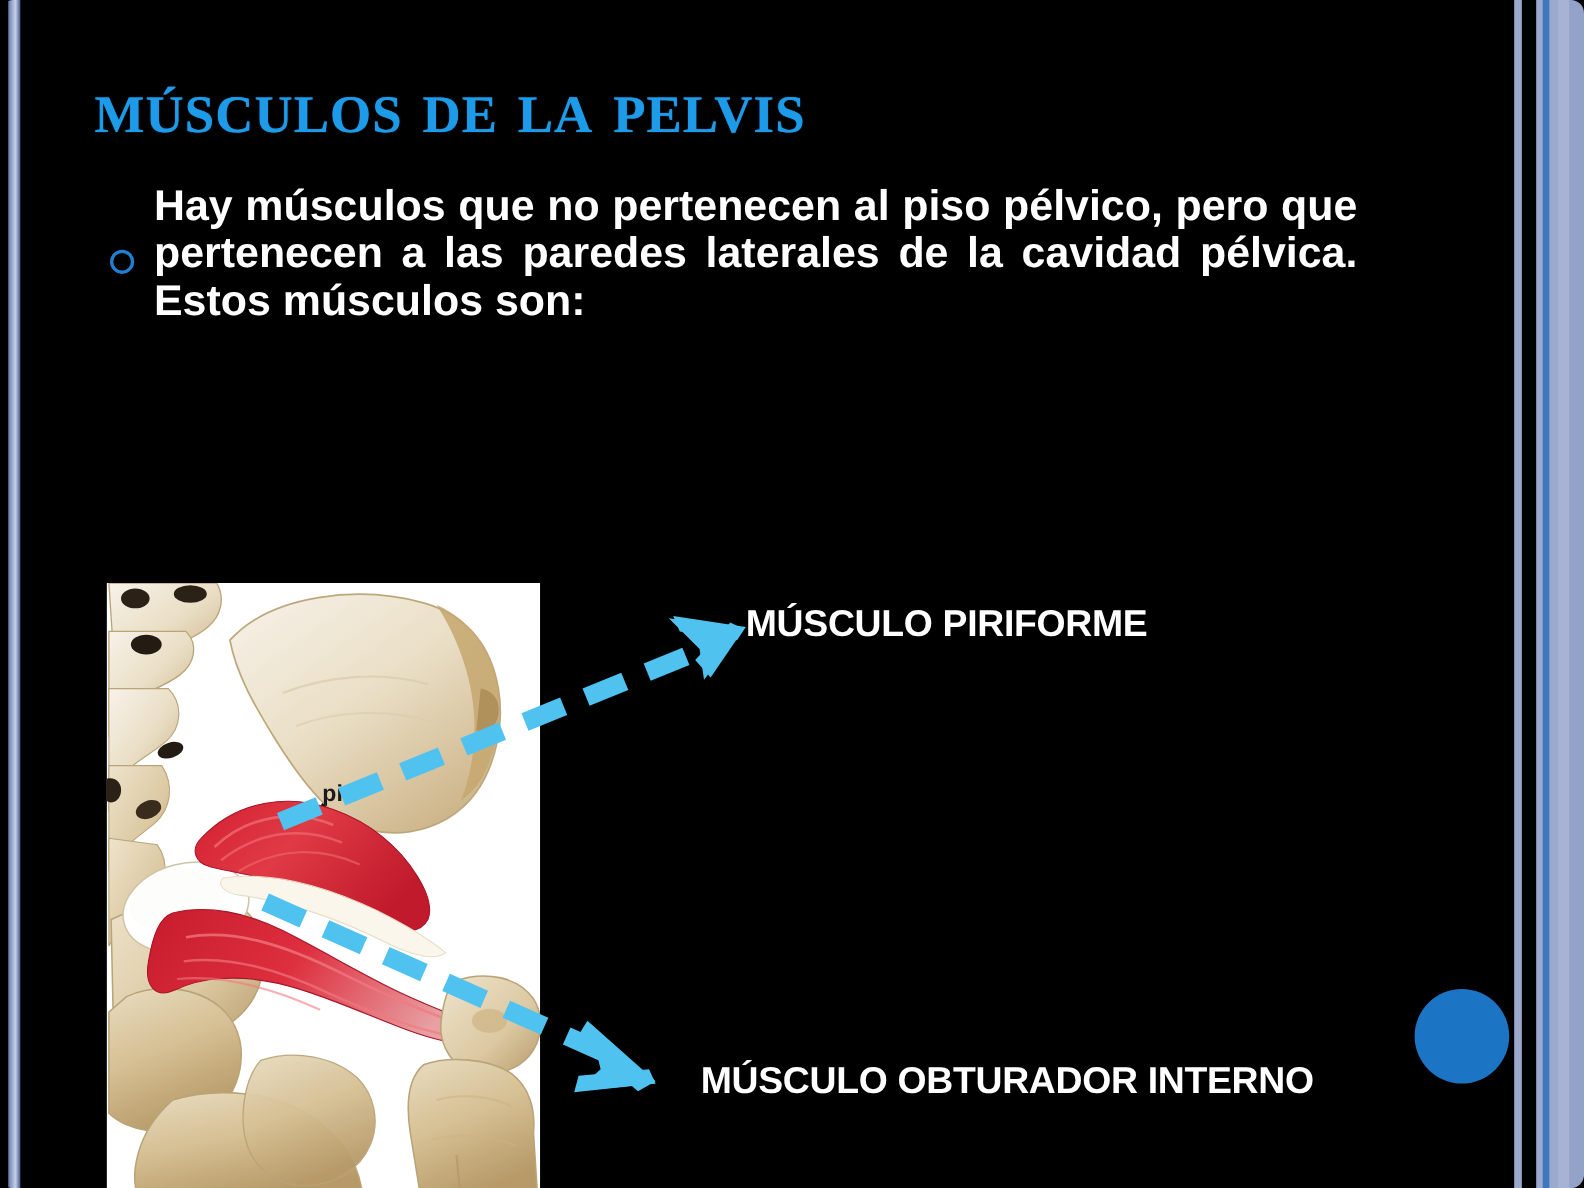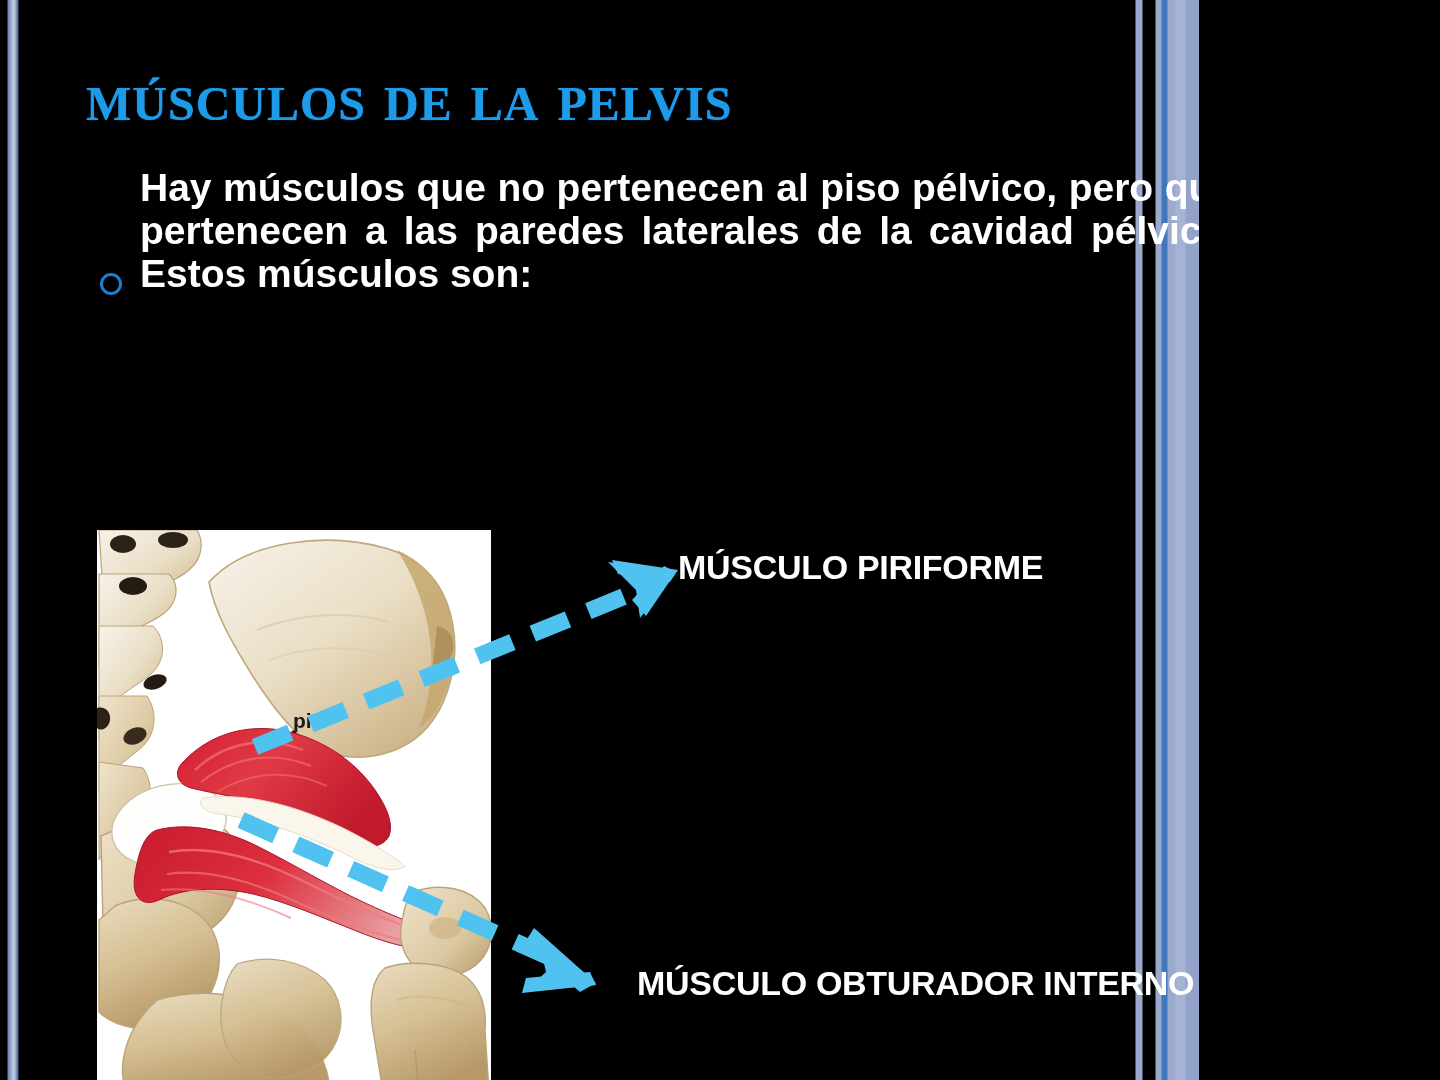--- a/index.html
+++ b/index.html
@@ -3,25 +3,26 @@
 <meta charset="utf-8">
 <title>Músculos de la Pelvis</title>
 <style>
   html, body {
     margin: 0;
     padding: 0;
     background: #000000;
   }
   #slide {
     position: relative;
-    width: 1199px;
+    width: 1440px;
     height: 1080px;
     background: #000000;
     overflow: hidden;
     font-family: "Liberation Sans", sans-serif;
+    border-radius: 12px;
   }
 
   
   .edge-stripe-left {
     position: absolute;
     left: 0; top: 0;
     width: 22px; height: 1080px;
     background: linear-gradient(to right,
         #000000 0px, #000000 7px,
         #6f81ad 8px, #8c9cc4 10px,
@@ -64,21 +65,21 @@
 
   
   #body {
     position: absolute;
     left: 92px;
     top: 166px;
     width: 1142px;
   }
   .bullet-row {
     display: flex;
-    align-items: flex-end;
+    align-items: center;
     margin-bottom: 8px;
   }
   .bullet-marker {
     flex: 0 0 auto;
     width: 48px;
     padding-top: 14px;
     box-sizing: border-box;
   }
   
   .marker-circle {

